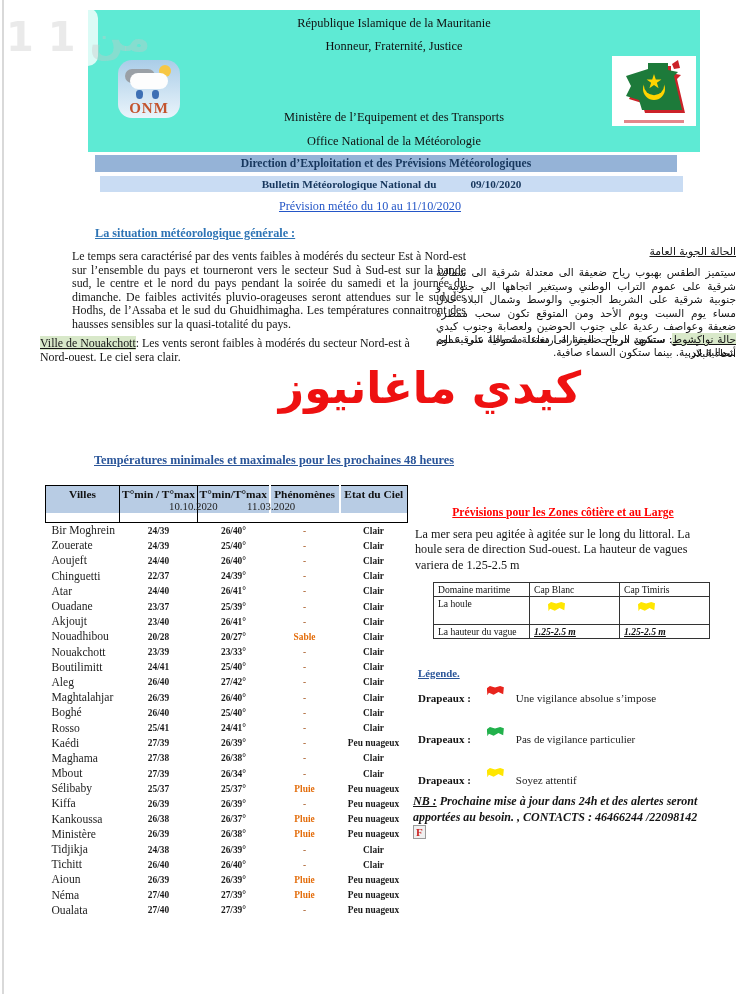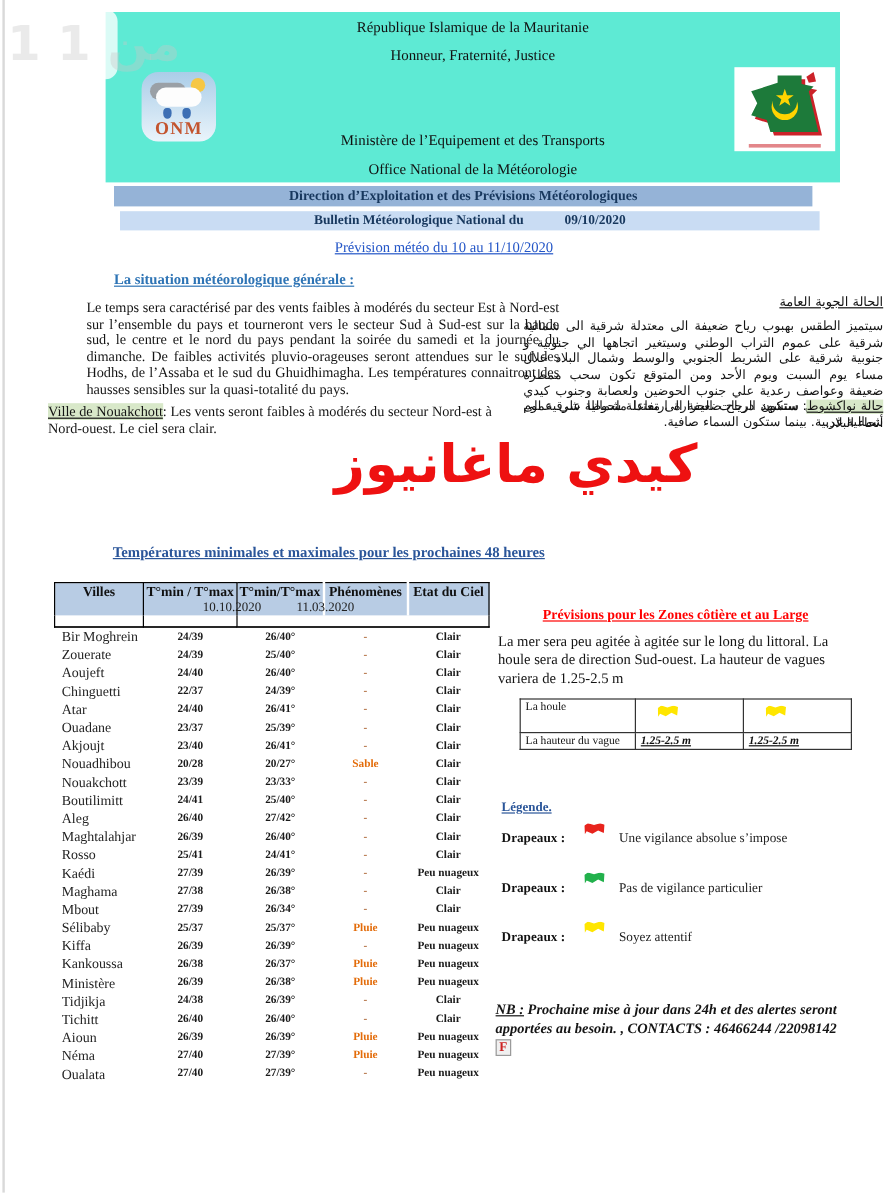--- a/index.html
+++ b/index.html
@@ -87,21 +87,21 @@
   .houle-flag{margin-left:14px;margin-top:4px;}
   
   .legend-title{left:418px;top:667px;font-size:10.8px;font-weight:bold;color:#2a5599;text-decoration:underline;}
   .legend-items{left:418px;top:686px;width:300px;}
   .legend-row{margin-bottom:15px;height:26px;}
   .legend-row .lg-label{font-weight:bold;font-size:11px;color:#111;}
   .legend-row .flag{margin:0 12px 0 16px;vertical-align:6px;}
   .legend-row .lg-text{font-size:11px;color:#222;}
   
   .nb-block{left:413px;top:794px;width:308px;font-size:12px;font-style:italic;font-weight:600;
-            line-height:15.5px;color:#141414;margin-top:40px;}
+            line-height:15.5px;color:#141414;}
   .nb-label{text-decoration:underline;font-weight:bold;}
   .f-box{display:inline-block;border:1px solid #9a9a9a;background:#f0f0f0;color:#cc2222;
          font:bold 11px "Liberation Serif",serif;font-style:normal;padding:0 2px;line-height:12px;}
 </style>
 </head>
 <body>
 
 <div class="abs page-edge"></div>
 <div class="abs wm-box"></div>
 <div class="abs pg-watermark">1 من 1</div>
@@ -279,20 +279,27 @@
         <td class="c-sky">Clair</td>
       </tr>
       <tr>
         <td class="c-city">Maghtalahjar</td>
         <td class="c-d1">26/39</td>
         <td class="c-d2">26/40°</td>
         <td class="c-phen">-</td>
         <td class="c-sky">Clair</td>
       </tr>
       <tr>
+        <td class="c-city">Boghé</td>
+        <td class="c-d1">26/40</td>
+        <td class="c-d2">25/40°</td>
+        <td class="c-phen">-</td>
+        <td class="c-sky">Clair</td>
+      </tr>
+      <tr>
         <td class="c-city">Rosso</td>
         <td class="c-d1">25/41</td>
         <td class="c-d2">24/41°</td>
         <td class="c-phen">-</td>
         <td class="c-sky">Clair</td>
       </tr>
       <tr>
         <td class="c-city">Kaédi</td>
         <td class="c-d1">27/39</td>
         <td class="c-d2">26/39°</td>
@@ -382,20 +389,25 @@
 <div class="abs marine-title">Prévisions pour les Zones côtière et au Large</div>
 <div class="abs marine-para">La mer sera peu agitée à agitée sur le long du littoral.  La houle sera de direction Sud-ouest.   La hauteur de vagues variera de 1.25-2.5 m</div>
 
 <table class="abs marine-table">
   <colgroup>
       <col class="mc1">
       <col class="mc2">
       <col class="mc3">
     </colgroup>
   <tbody>
+  <tr>
+    <td>Domaine maritime</td>
+    <td>Cap Blanc</td>
+    <td>Cap Timiris</td>
+  </tr>
   <tr class="houle">
     <td>La houle</td>
     <td><span class="flag flag-yellow houle-flag"></span></td>
     <td><span class="flag flag-yellow houle-flag"></span></td>
   </tr>
   <tr>
     <td>La hauteur du vague</td>
     <td><span class="marine-val">1.25-2.5 m</span></td>
     <td><span class="marine-val">1.25-2.5 m</span></td>
   </tr>

